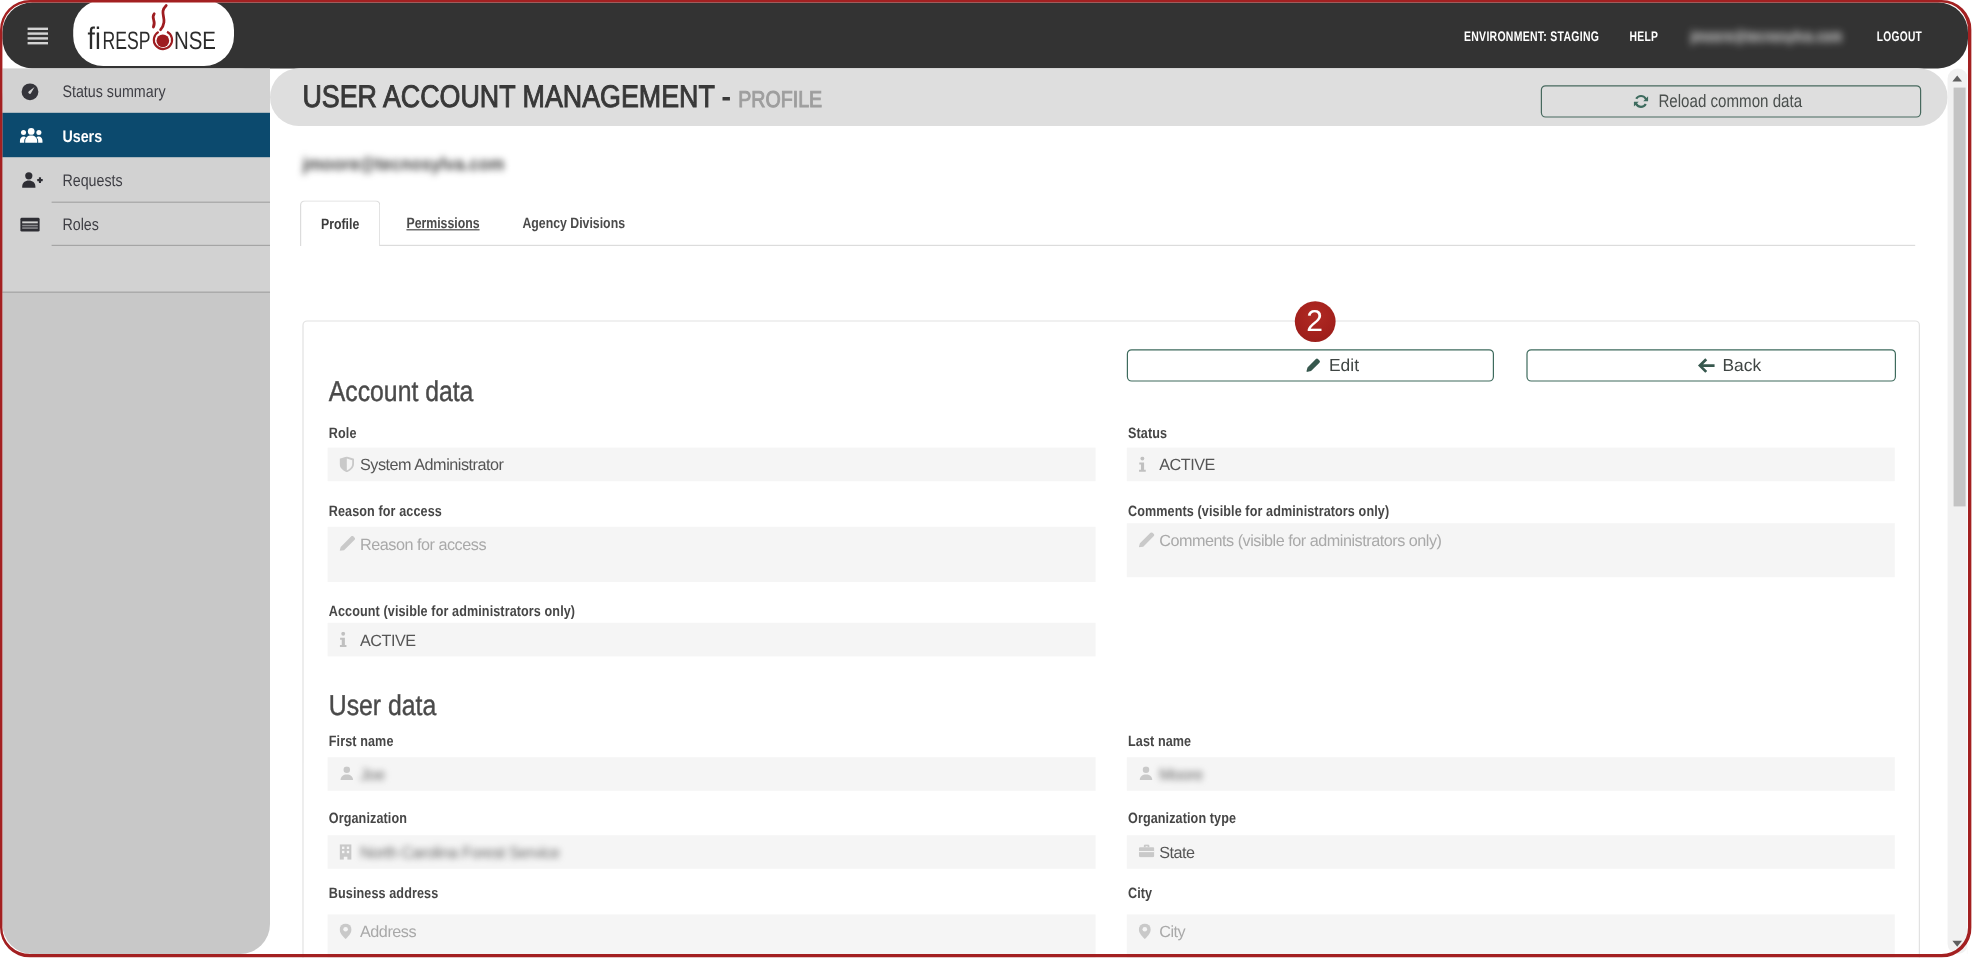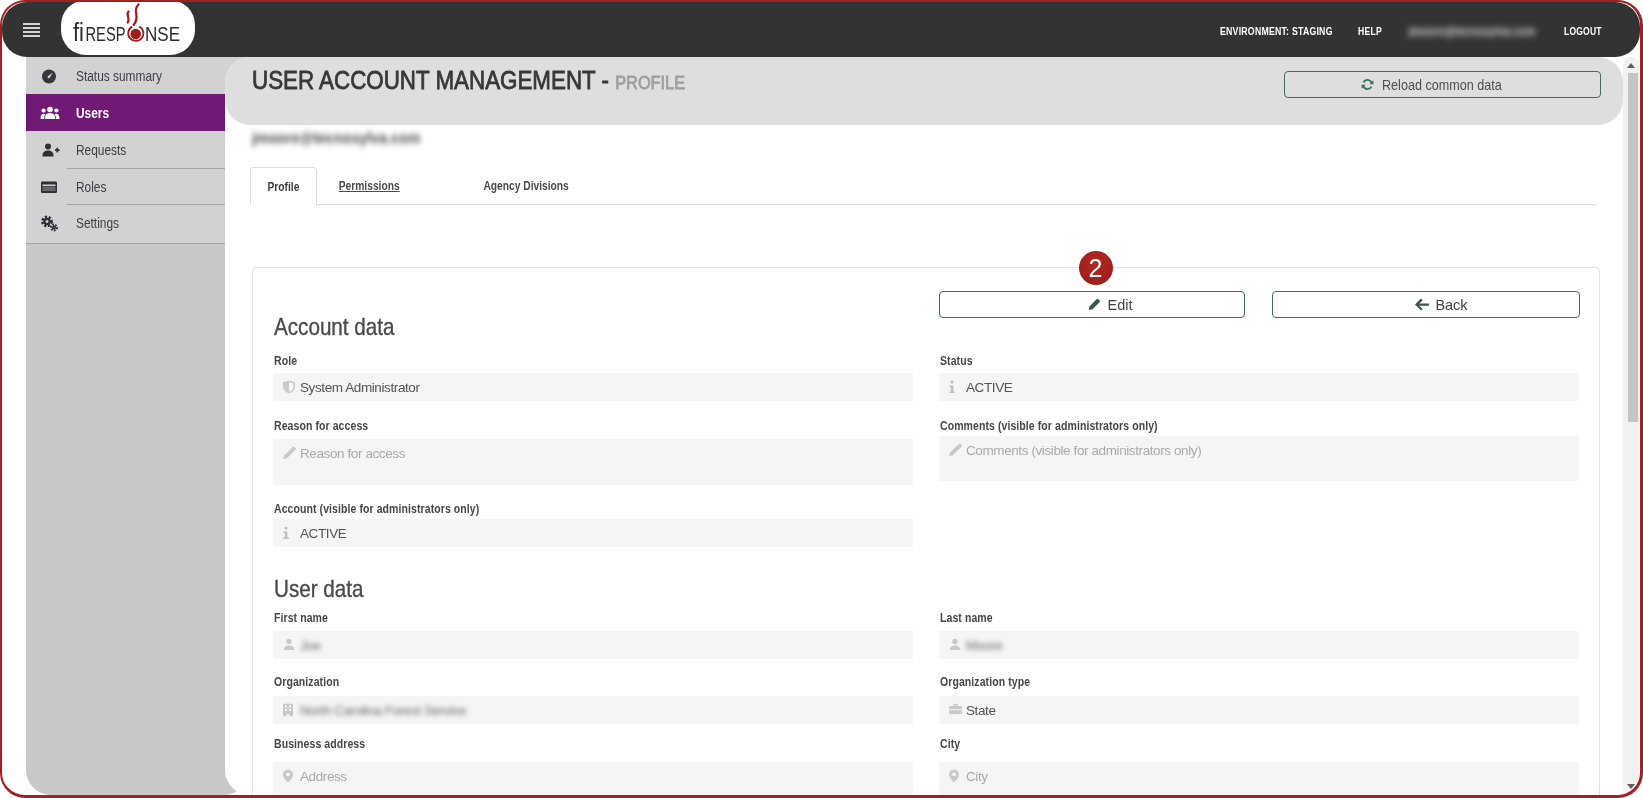--- a/index.html
+++ b/index.html
@@ -5,28 +5,28 @@
 * { margin:0; padding:0; box-sizing:border-box; }
 html,body { width:1643px; height:798px; overflow:hidden; }
 body { position:relative; background:#fff; font-family:"Liberation Sans",sans-serif; }
 .abs { position:absolute;border-radius:25px; }
 .frame { left:0; top:0; width:1643px; height:798px; border:solid #a32021; border-width:2px 3px 3px 2px; z-index:90; pointer-events:none; }
 .topbar { left:2px; top:2px; width:1638px; height:55px; background:#333333; }
 .logo { left:61px; top:0; width:134px; height:55px; background:#fff; }
 .burger { left:23px; top:22.5px; width:17px; height:15px; }
 .burger div { height:2.4px; background:#d4d4d4; margin-bottom:1.7px; }
 .tn { position:absolute; color:#fff; font-size:11.5px; font-weight:bold; letter-spacing:.3px; top:26px; line-height:1; transform-origin:0 0; white-space:nowrap; }
-.sidebar { left:2px; top:57px; width:223px; height:738px; background:#c8c8c8;margin-left:24px; }
+.sidebar { left:2px; top:57px; width:223px; height:738px; background:#c8c8c8; }
 .mitem { position:absolute; left:0; width:100%; height:37px; color:#3e3e44; font-size:14px; }
 .mitem .mi { position:absolute; left:14px; top:50%; transform:translateY(-50%); width:18px; height:18px; }
 .mitem .mt { position:absolute; left:50px; top:50%; transform:translateY(-50%) scaleX(.85); transform-origin:0 50%; white-space:nowrap; }
-.mitem.active { background:#701a75; color:#fff; }
+.mitem.active { background:#0c4a6e; color:#fff; }
 .mdiv { position:absolute; left:41px; right:0; height:1px; background:#a5a5a5; }
 .content { left:225px; top:57px; width:1398px; height:738px; background:#fff; }
-.hband { left:0; top:0; width:1398px; height:68px; background:#dedede; }
+.hband { left:0; top:0; width:1398px; height:48px; background:#dedede; }
 .htitle { position:absolute; left:27px; top:10px; font-size:26px; line-height:1; color:#383838; -webkit-text-stroke:.8px #383838; transform:scaleX(.86); transform-origin:0 0; white-space:nowrap; }
 .htitle .sub { font-size:19px; color:#9e9e9e; -webkit-text-stroke:.8px #9e9e9e; }
 .reload { position:absolute; right:22px; top:14px; width:317px; height:27px; border:1px solid #47695e; border-radius:4px; color:#4a4f4d; font-size:15px; display:flex; align-items:center; justify-content:center; gap:7px; }
 .reload span.t { transform:scaleX(.84); transform-origin:0 50%; white-space:nowrap; }
 .email { position:absolute; left:27px; top:72px; font-size:15px; font-weight:bold; color:#3a3a3a; filter:blur(3px); transform:scaleX(.95); transform-origin:0 0; }
 .tabs { position:absolute; left:25px; top:110px; right:27px; height:38px; border-bottom:1px solid #dcdcdc; font-size:12.5px; font-weight:bold; color:#4a4a4a; }
 .tab { position:absolute; top:0; height:37px; width:200px; display:flex; align-items:center; justify-content:center; }
 .tab span { transform:scaleX(.82); white-space:nowrap; }
 .tab.active { background:#fff; border:1px solid #dcdcdc; border-bottom:none; border-radius:4px 4px 0 0; height:38px; color:#3c3c3c; }
 .card { position:absolute; left:26.5px; top:210px; width:1348px; height:600px; background:#fff; border:1px solid #e2e2e2; border-radius:4px; }
@@ -115,33 +115,20 @@
             <rect x="1" y="3.5" width="16" height="11.5" rx="1.2"></rect>
           </g>
           <rect x="2.5" y="6.5" width="13" height="1.6" fill="#d2d2d2"></rect>
           <rect x="2.5" y="9.3" width="13" height="1.3" fill="#8a8a8e"></rect>
           <rect x="2.5" y="11.4" width="13" height="1.3" fill="#8a8a8e"></rect>
         </svg>
       </span>
       <span class="mt">Roles</span>
     </div>
   <div class="mdiv" style="top:147px"></div>
-  <div class="mitem" style="top:147.5px">
-      <span class="mi">
-        <svg viewBox="0 0 18 18" width="18" height="18">
-          <g fill="none" stroke="#2e2e34">
-            <circle cx="7" cy="7.5" r="4.6" stroke-width="2.6" stroke-dasharray="2.2 1.6"></circle>
-            <circle cx="7" cy="7.5" r="2.6" stroke-width="2.2"></circle>
-            <circle cx="14" cy="13.5" r="2.8" stroke-width="2.2" stroke-dasharray="1.6 1.2"></circle>
-            <circle cx="14" cy="13.5" r="1.2" stroke-width="1.6"></circle>
-          </g>
-        </svg>
-      </span>
-      <span class="mt">Settings</span>
-    </div>
   <div class="mdiv" style="top:185.5px; left:0"></div>
 </div>
 <div class="abs content">
   <div class="abs hband">
     <div class="htitle">USER ACCOUNT MANAGEMENT - <span class="sub">PROFILE</span></div>
     <div class="reload">
       <svg width="15" height="15" viewBox="0 0 16 16">
           <g fill="#3d6b5e">
             <path d="M8 2.2 a5.8 5.8 0 0 1 4.9 2.7 l1.4-1.4 v4.3 h-4.3 l1.5-1.5 A3.9 3.9 0 0 0 8 4.1 a3.9 3.9 0 0 0-3.4 2 L2.9 5.3 A5.8 5.8 0 0 1 8 2.2 Z"></path>
             <path d="M8 13.8 a5.8 5.8 0 0 1-4.9-2.7 l-1.4 1.4 V8.2 h4.3 L4.5 9.7 A3.9 3.9 0 0 0 8 11.9 a3.9 3.9 0 0 0 3.4-2 l1.7.8 A5.8 5.8 0 0 1 8 13.8 Z"></path>
@@ -151,21 +138,21 @@
     </div>
   </div>
   <div class="email">jmoore@tecnosylva.com</div>
   <div class="tabs">
     <div class="tab active" style="left:0; width:67px;">
         <span>Profile</span>
       </div>
     <div class="tab" style="left:18.8px;text-decoration:underline;">
         <span>Permissions</span>
       </div>
-    <div class="tab" style="left:127.8px;justify-content:flex-end;">
+    <div class="tab" style="left:127.8px;">
         <span>Agency Divisions</span>
       </div>
   </div>
   <div class="card">
     <div class="badge2">2</div>
     <div class="btn" style="left:686.5px; top:23px; width:306px;padding-left:36px;"><svg width="14" height="14" viewBox="0 0 16 16">
           <path fill="#37584e" d="M1 12.2 L1.8 9.4 L9.8 1.4 a1.4 1.4 0 0 1 2 0 l1.4 1.4 a1.4 1.4 0 0 1 0 2 l-8 8 L1 13.6 Z"></path>
         </svg>Edit</div>
     <div class="btn" style="left:1019.5px; top:23px; width:308px;padding-left:30px;"><svg width="15" height="13" viewBox="0 0 16 14">
           <path fill="#37584e" d="M7.5 0.5 L9.3 2.3 L5.6 6 H16 v2.4 H5.6 l3.7 3.7 L7.5 13.5 1 7 Z"></path>

